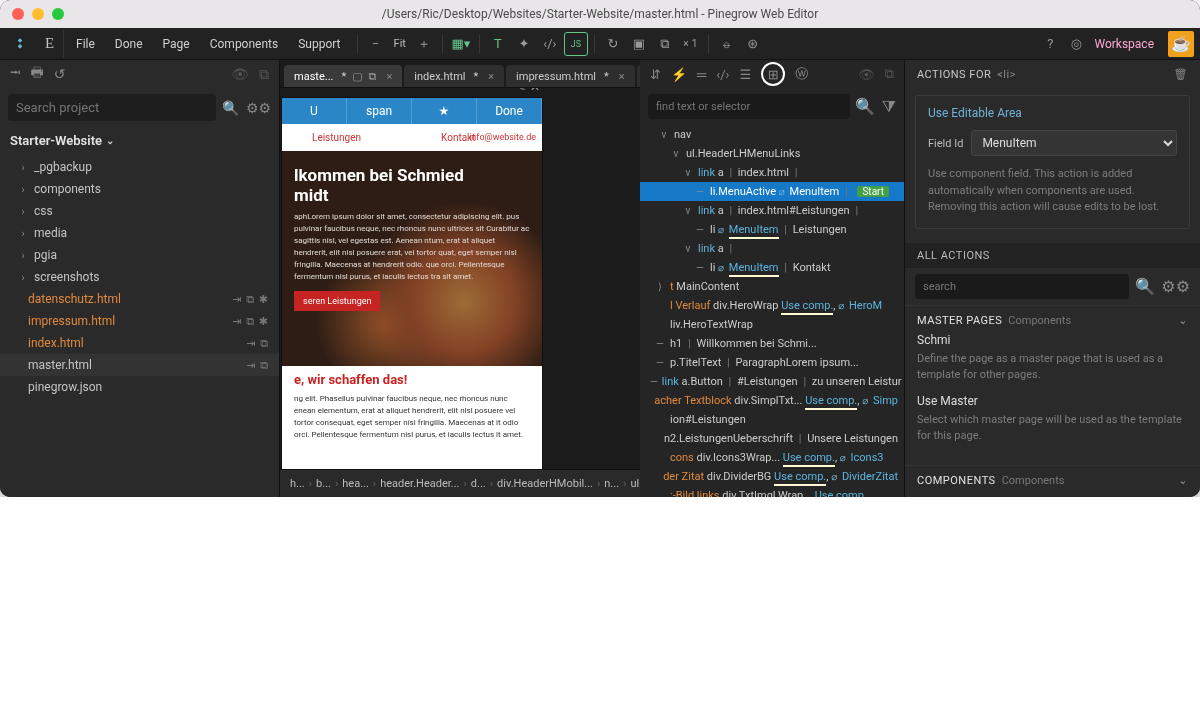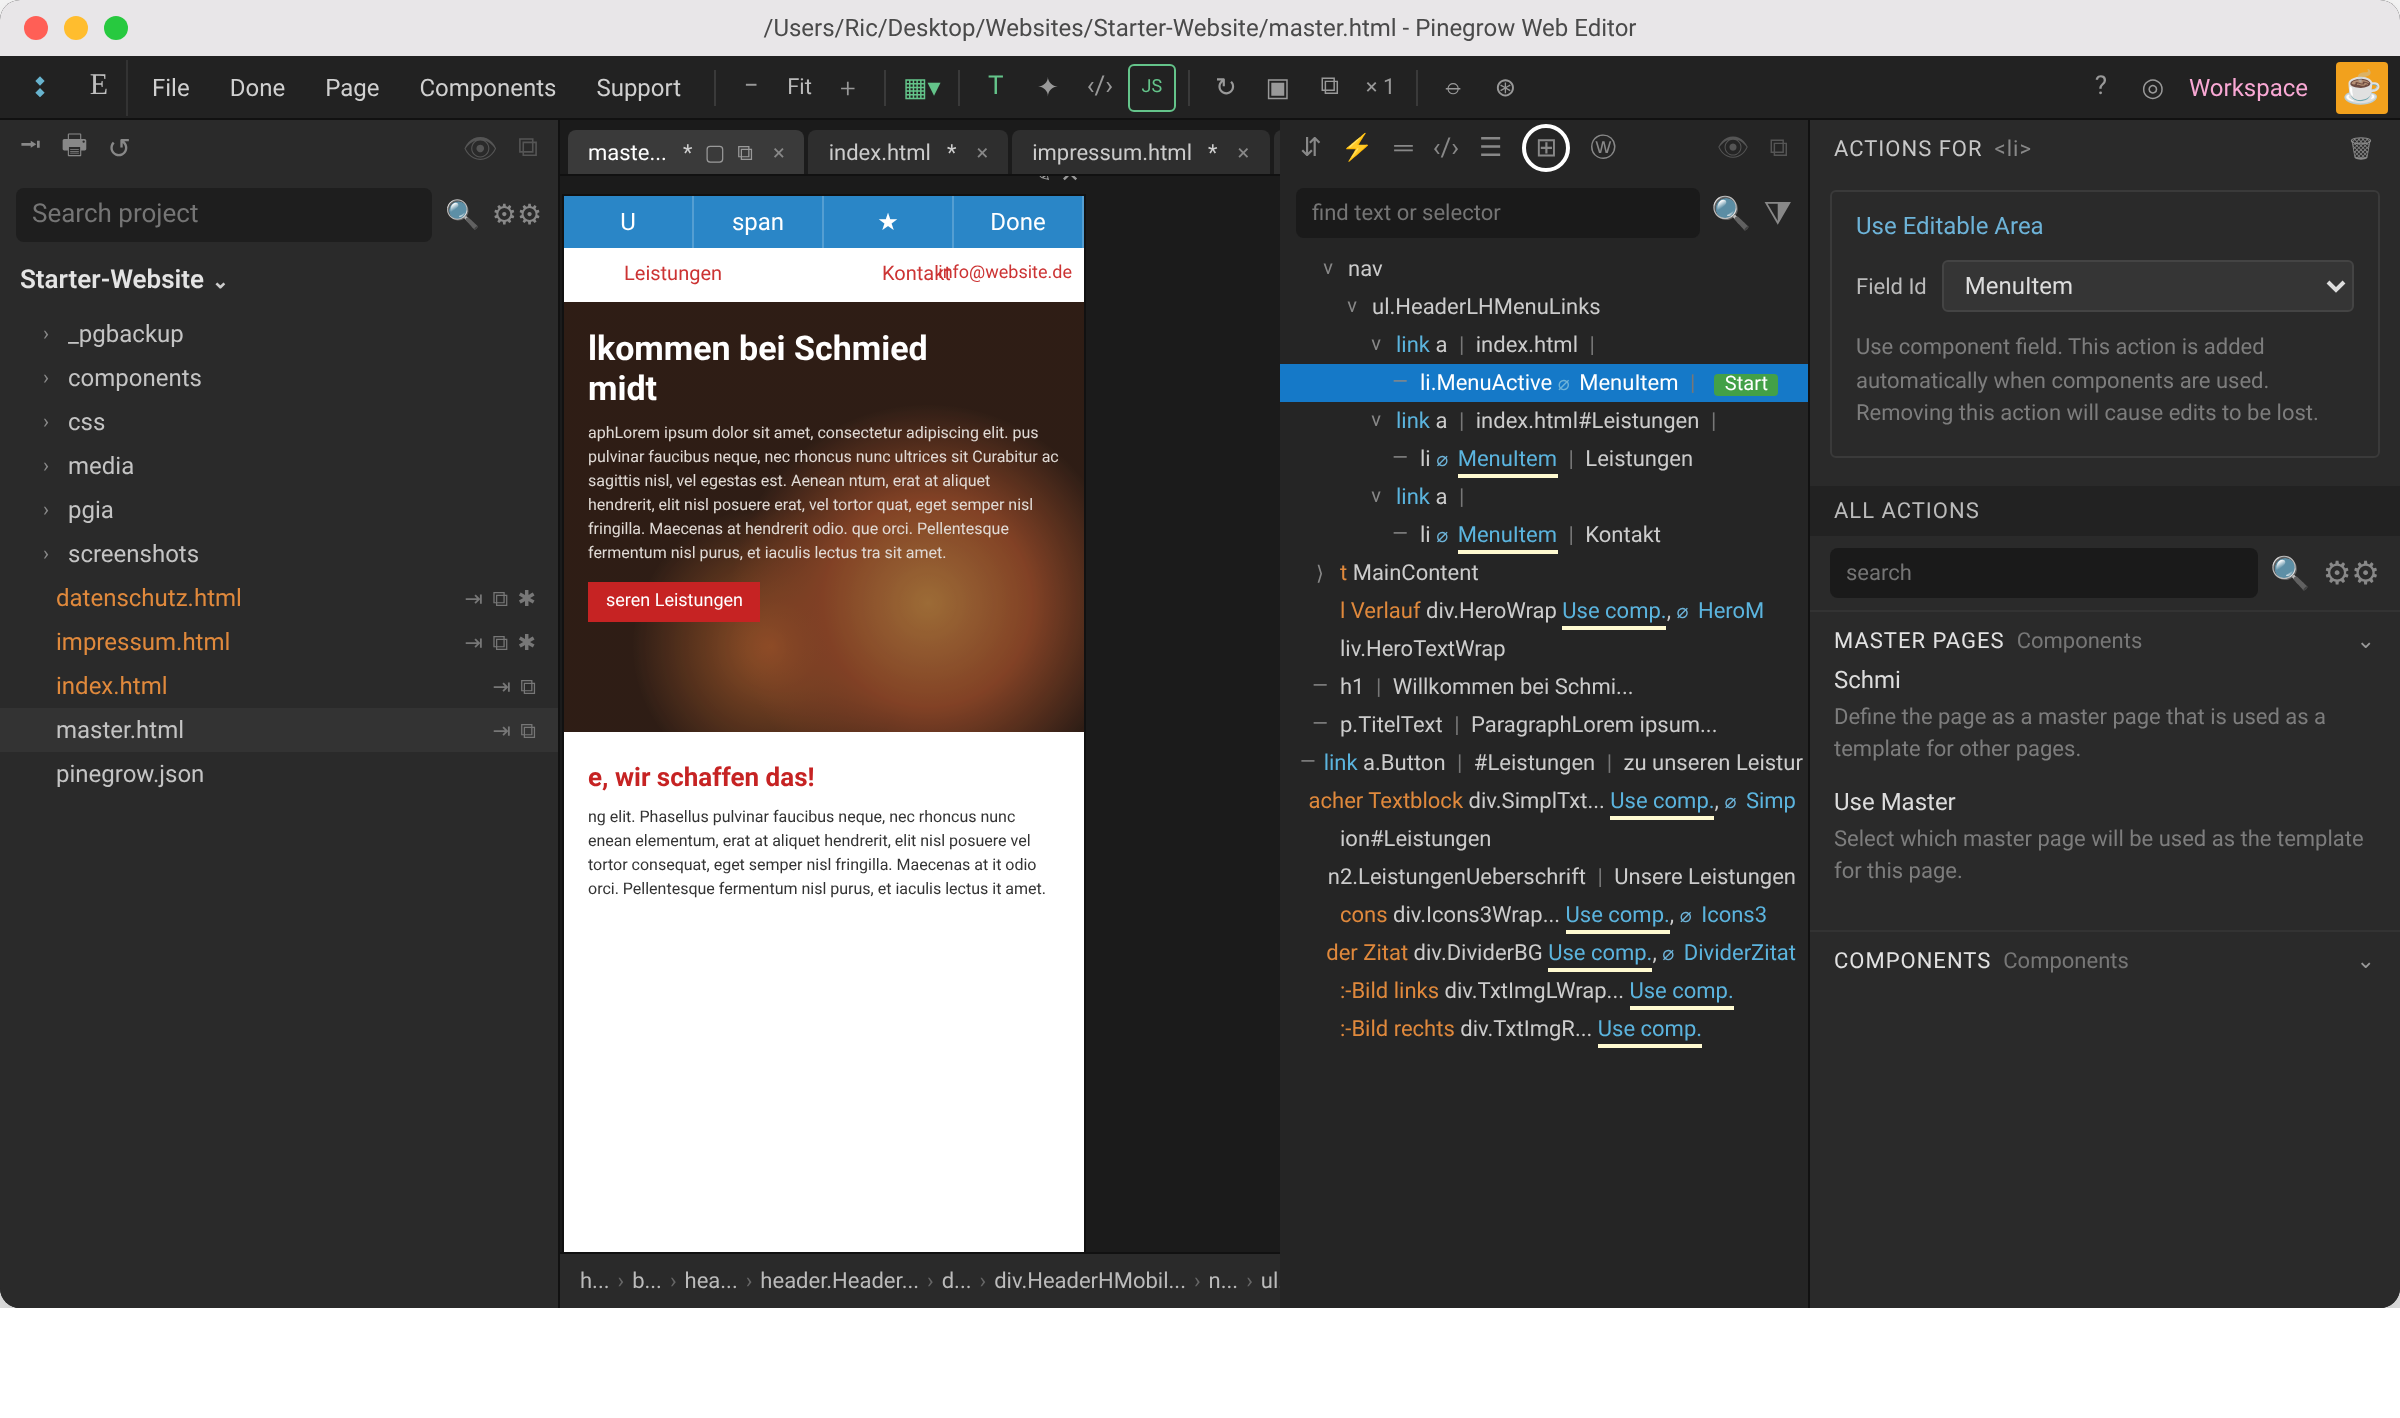--- a/index.html
+++ b/index.html
@@ -1,17 +1,17 @@
 <!DOCTYPE html>
 <html><head>
 <meta charset="utf-8">
 <style>
 * { margin:0; padding:0; box-sizing:border-box; font-family:-apple-system,BlinkMacSystemFont,"Segoe UI",Roboto,sans-serif; }
 body { background:#fff; }
-.winframe { width:1200px; height:654px; margin:0 auto; background:#1e1e1e; border-radius:10px; box-shadow:0 20px 60px rgba(0,0,0,.4); overflow:hidden; display:flex; flex-direction:column; position:relative; }
+.winframe { width:1200px; height:497px; margin:0 auto; background:#1e1e1e; border-radius:10px; box-shadow:0 20px 60px rgba(0,0,0,.4); overflow:hidden; display:flex; flex-direction:column; position:relative; }
 .mac-titlebar { height:28px; background:#e8e6e8; display:flex; align-items:center; padding:0 12px; position:relative; }
 .traffic { display:flex; gap:8px; }
 .dot { width:12px; height:12px; border-radius:50%; }
 .dot.red{background:#ff5f56;} .dot.yellow{background:#ffbd2e;} .dot.green{background:#27c93f;}
 .titlebar-title { position:absolute; left:50%; transform:translateX(-50%); font-size:12px; color:#4a4a4a; }
 
 .menubar { height:32px; background:#222; display:flex; align-items:center; padding:0 6px; gap:2px; border-bottom:1px solid #111; }
 .menubar .logo { width:28px;height:28px;display:flex;align-items:center;justify-content:center;color:#68b4cf;font-size:16px; }
 .menubar .app-letter{width:28px;height:28px;display:flex;align-items:center;justify-content:center;color:#bfbfbf;font-size:15px;font-family:serif;border-right:1px solid #333;}
 .menubar .mitem { padding:0 10px; font-size:12px; color:#d0d0d0; cursor:pointer; }
@@ -57,21 +57,21 @@
 .preview .topbar .tc{ flex:1; text-align:center; padding:6px 0; border-right:1px solid rgba(255,255,255,.2); }
 .preview .topbar .tc.done{background:#2a86c7;}
 .preview .linkrow{ display:flex; justify-content:flex-start; gap:80px; padding:8px 30px; font-size:10px; }
 .preview .linkrow .ll{color:#c33;}
 .preview .email{position:absolute;right:6px;top:34px;font-size:9px;color:#c33;}
 .preview .hero{ height:215px; background:linear-gradient(0deg,rgba(0,0,0,.2),rgba(0,0,0,.2)),#3a241a; position:relative; color:#fff; padding:14px 12px 12px; }
 .preview .hero::after{content:"";position:absolute;inset:0;background:radial-gradient(circle at 70% 70%,#f5a142 0,#b94a1f 22%,transparent 42%),radial-gradient(circle at 40% 80%,#e36b24 0,transparent 30%);mix-blend-mode:screen;opacity:.55;}
 .preview .hero h1{font-size:17px;font-weight:700;margin-bottom:2px;position:relative;z-index:1;}
 .preview .hero p{font-size:8px;line-height:1.5;color:#e0dad5;position:relative;z-index:1;margin-top:6px;}
 .preview .hero .cta{display:inline-block;background:#c62323;color:#fff;font-size:9px;padding:5px 9px;margin-top:8px;position:relative;z-index:1;}
-.preview .below{ padding:16px 12px; }
+.preview .below{ padding:6px 12px; }
 .preview .below h2{font-size:13px;font-weight:bold;color:#c62323;margin-bottom:6px;}
 .preview .below p{font-size:8px;line-height:1.5;color:#333;}
 .breadcrumb { height:28px; background:#2a2a2a; color:#bbb; font-size:11px; display:flex; align-items:center; padding:0 10px; gap:4px; border-top:1px solid #111;}
 .breadcrumb .bc{cursor:pointer; white-space:nowrap;}
 .breadcrumb .bsep{color:#666;}
 
 
 .treepanel{ width:265px; background:#252525; display:flex; flex-direction:column; border-right:1px solid #111;}
 .treepanel .tp-top{height:28px;display:flex;align-items:center;justify-content:flex-end;gap:10px;padding:0 10px;color:#888;font-size:13px;}
 .treepanel .tp-search{display:flex;padding:6px 8px;gap:6px;align-items:center;}

